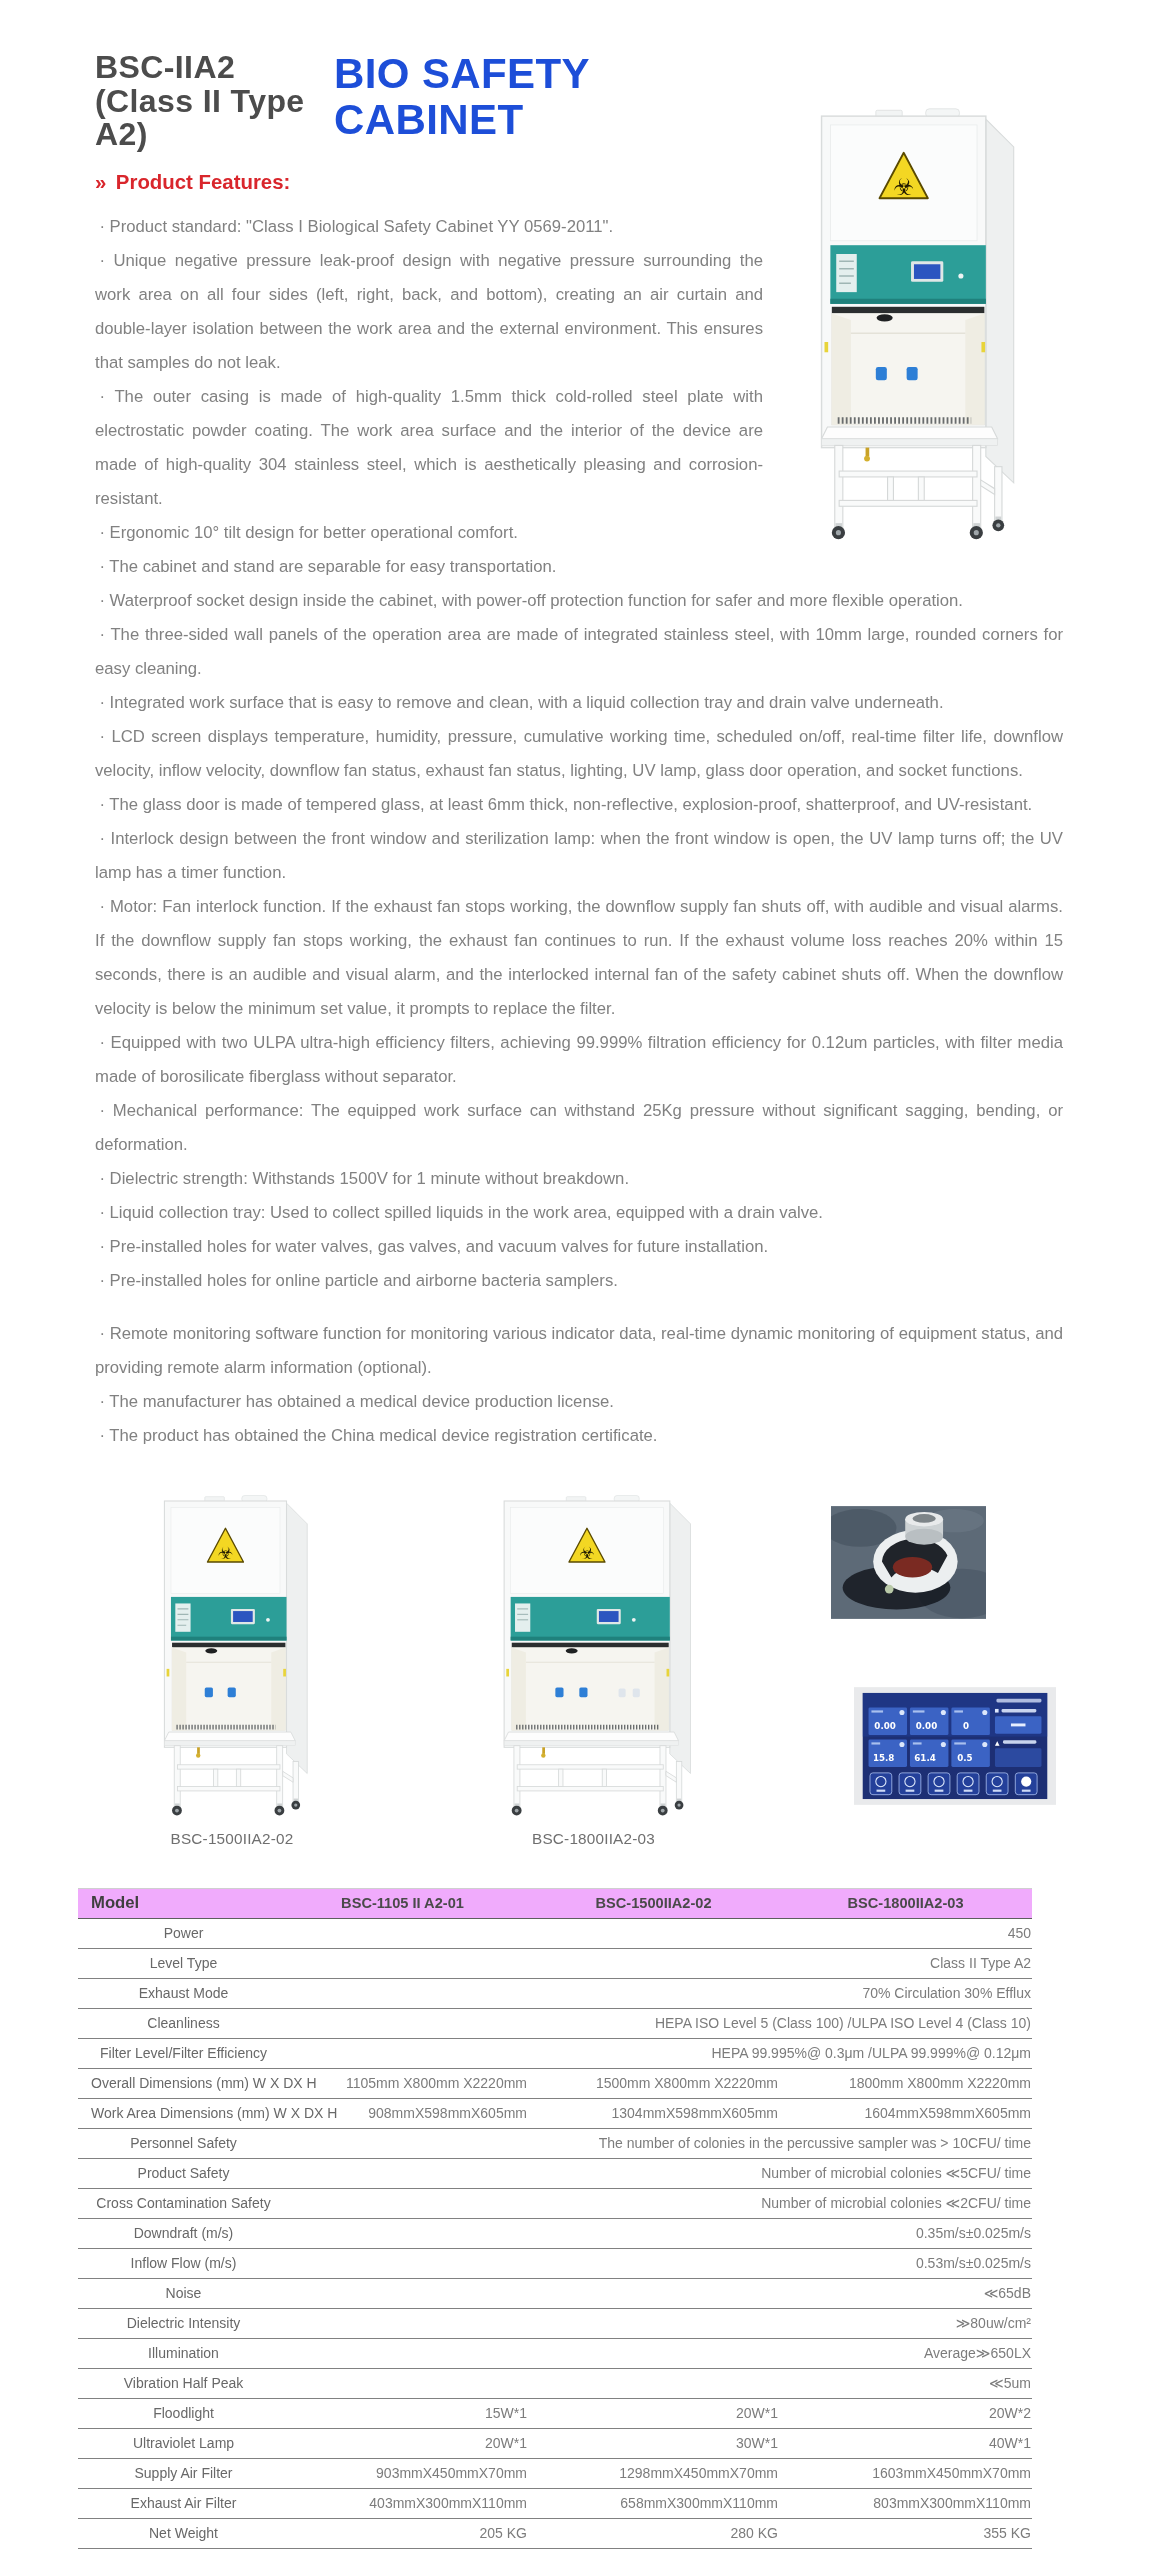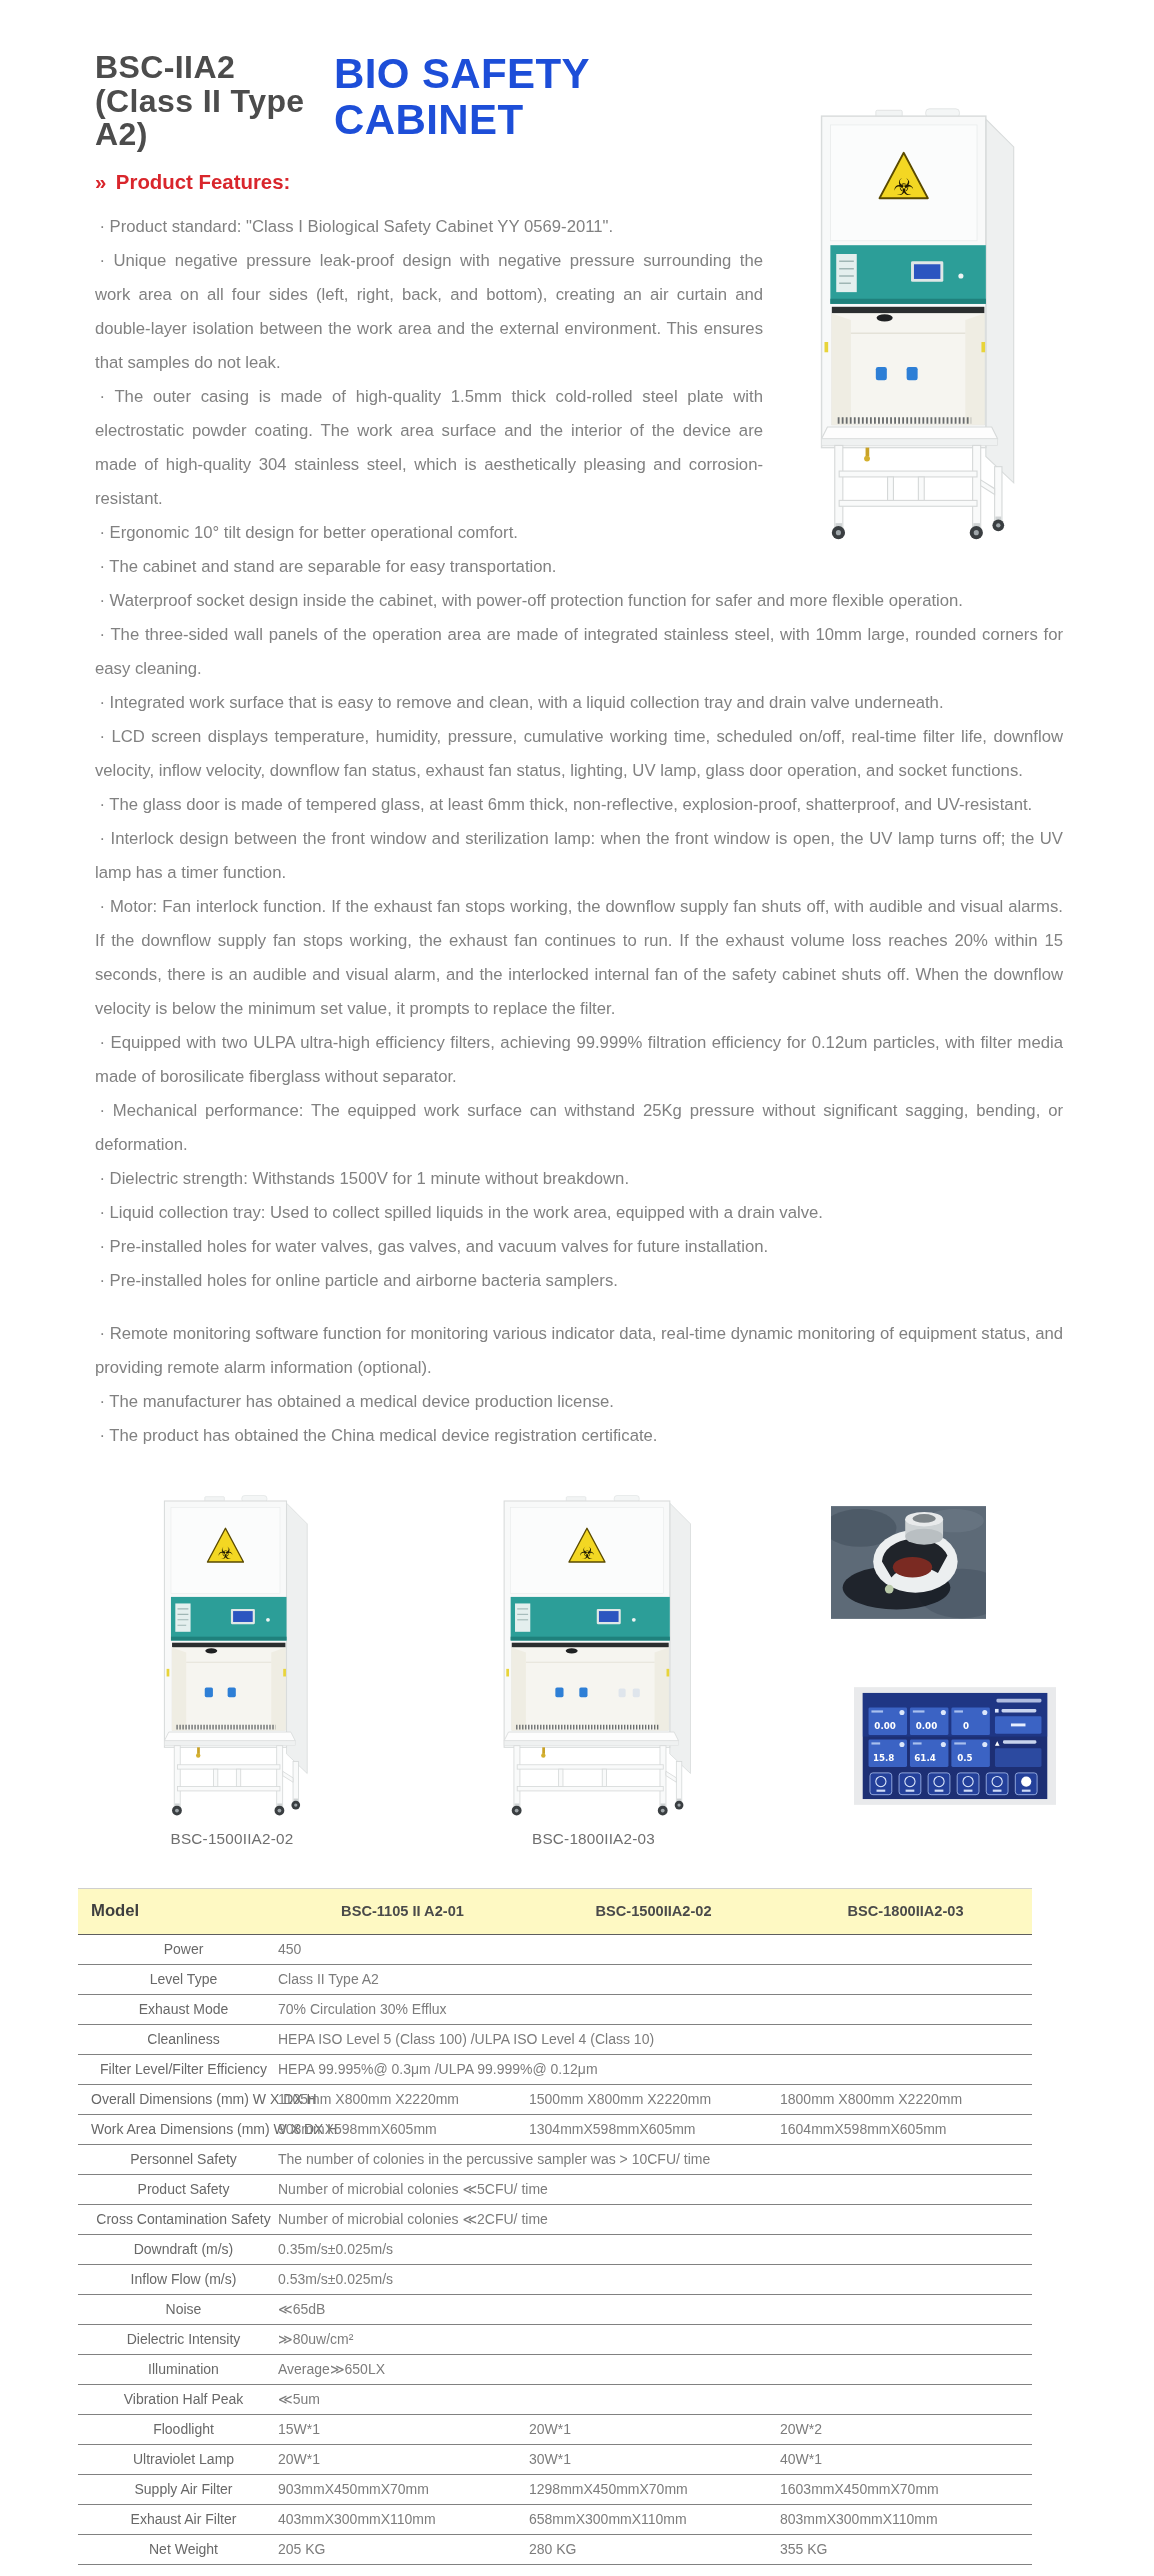--- a/index.html
+++ b/index.html
@@ -60,29 +60,29 @@
     position:absolute; top:341px; text-align:center;
     font-size:15.3px; color:#6f6f6f; letter-spacing:0.2px;
   }
   .cap-1 { left:127px; width:210px; }
   .cap-2 { left:459px; width:269px; }
 
   
   .spec { margin:26px 0 0 78px; }
   table.spec-table { border-collapse:collapse; width:953px; table-layout:fixed; }
   .spec-table thead th {
-    background:#fef9c3; height:46px;
+    background:#f0abfc; height:30px;
     border-top:0.7px solid #cfcfcf; border-bottom:1.5px solid #5e5e5e;
     font-weight:bold;
   }
   .spec-table th.model-label { text-align:left; padding-left:13px; font-size:16.7px; color:#3f3f3f; }
   .spec-table th.model-name  { text-align:center; font-size:14.6px; color:#4a4a4a; }
   .spec-table tbody td { height:30px; border-bottom:1.5px solid #818181; font-size:14px; }
   .spec-table td.lbl { text-align:center; padding-left:13px; color:#686868; white-space:nowrap; overflow:visible; }
-  .spec-table td.val { text-align:left; color:#7c7c7c; }
+  .spec-table td.val { text-align:right; color:#7c7c7c; }
 </style>
 </head>
 <body>
 
 <svg width="0" height="0" style="position:absolute" aria-hidden="true">
   <defs>
     <symbol id="sym-cab-n" viewBox="0 0 300 600">
       <polygon points="250,26 288,64 288,522 250,486" fill="#eef0f0" stroke="#d8dbdb" stroke-width="1.5"></polygon>
       <rect x="100" y="14" width="36" height="10" rx="2" fill="#f2f4f4" stroke="#dadddd"></rect>
       <rect x="168" y="12" width="46" height="12" rx="5" fill="#f4f6f6" stroke="#dadddd"></rect>

